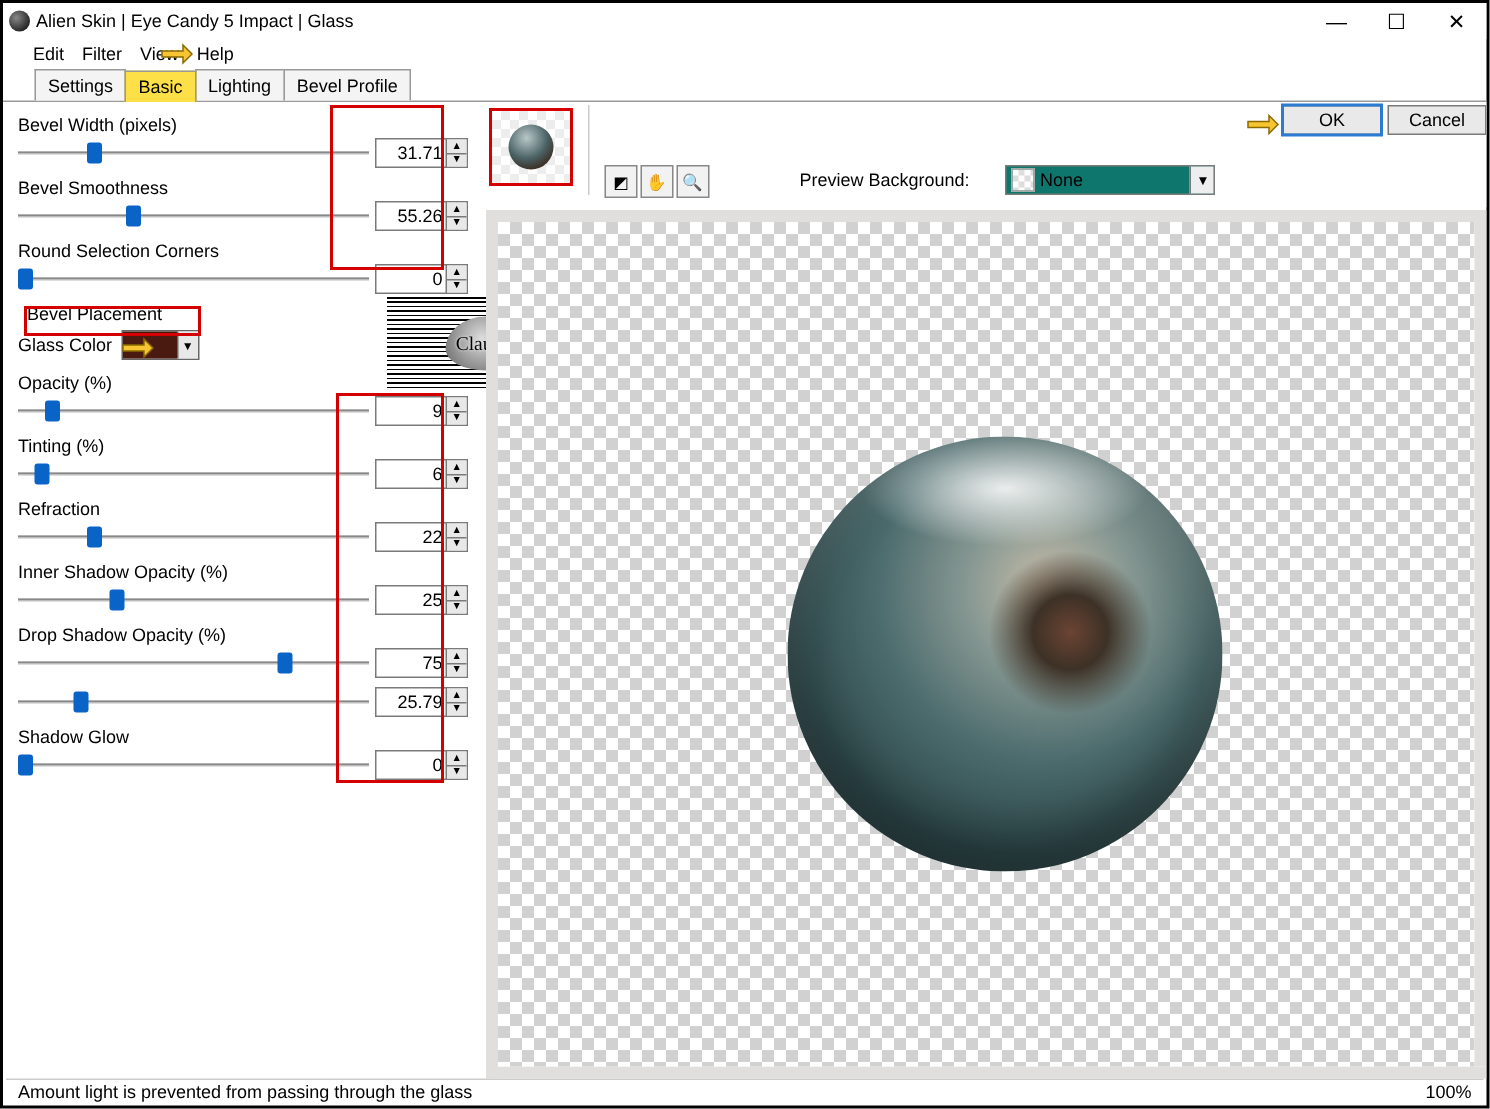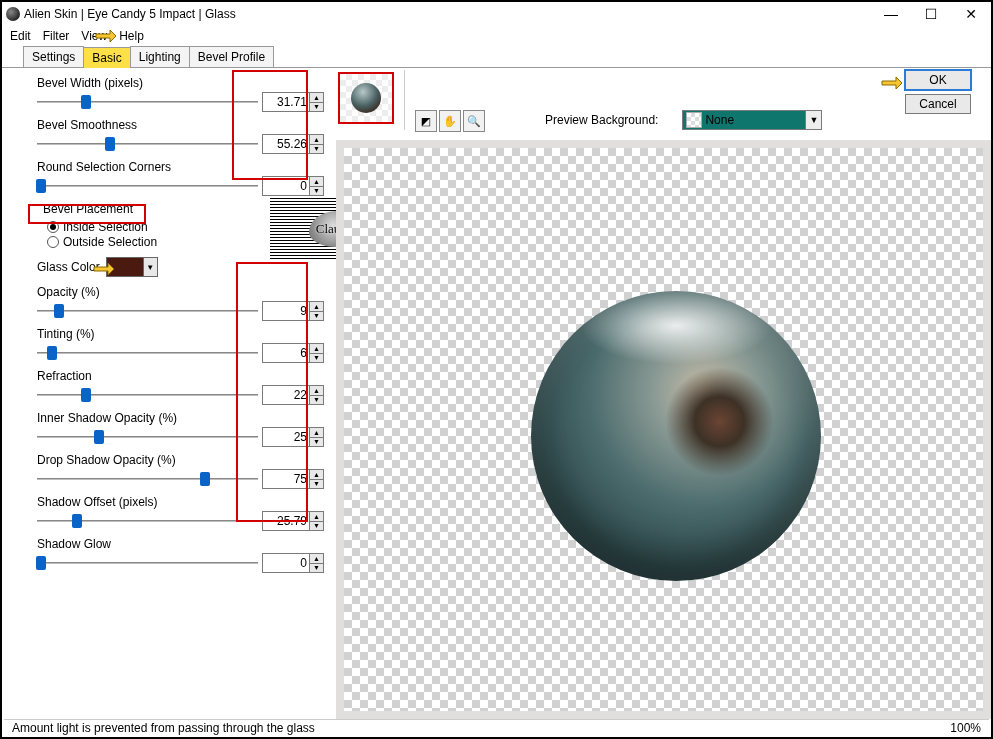--- a/index.html
+++ b/index.html
@@ -2,29 +2,29 @@
 <html><head>
 <meta charset="utf-8">
 <style>
   * { box-sizing: border-box; margin: 0; padding: 0; font-family: "Segoe UI", Tahoma, sans-serif; font-size: 12px; }
   body { background: #fff; width: 993px; height: 739px; border: 2px solid #000; position: relative; overflow: hidden; }
   .titlebar { height: 24px; display: flex; align-items: center; padding-left: 4px; background: #fff; }
   .titlebar .app-icon { width: 14px; height: 14px; background: radial-gradient(circle at 35% 35%, #888, #000); border-radius: 50%; margin-right: 4px; }
   .titlebar .title { flex: 1; font-size: 12px; }
   .winbtns { display: flex; }
   .winbtn { width: 40px; height: 22px; display: flex; align-items: center; justify-content: center; font-size: 14px; }
-  .menubar { height: 20px; display: flex; align-items: center; gap: 12px; padding-left: 8px; position: relative; }
+  .menubar { height: 20px; display: flex; align-items: center; gap: 12px; padding-left: 8px; position: relative; margin-left: 12px; }
   .menubar span { font-size: 12px; }
   .pointer { position: absolute; width: 24px; height: 20px; }
   .pointer svg { width: 24px; height: 20px; }
   .tabrow { height: 22px; display: flex; align-items: flex-end; border-bottom: 1px solid #999; padding-left: 21px; }
   .tab { padding: 3px 8px; border: 1px solid #999; border-bottom: none; margin-right: -1px; background: #f4f4f4; font-size: 12px; }
   .tab.active { background: #fde047; position: relative; top: 1px; }
   .content { display: flex; height: calc(100% - 24px - 20px - 22px - 18px); }
-  .panel-left { width: 320px; padding: 6px 10px 6px 23px; position: relative; margin-left: 12px; }
+  .panel-left { width: 320px; padding: 6px 10px 6px 10px; position: relative; }
   .param { margin: 2px 0 6px 0; }
   .param-label { font-size: 12px; margin-bottom: 2px; display: block; }
   .param-row { display: flex; align-items: center; }
   .slider-area { flex: 1; height: 18px; position: relative; margin-right: 4px; }
   .slider-track { position: absolute; top: 8px; left: 0; right: 0; height: 2px; background: #bdbdbd; border-top: 1px solid #888; }
   .slider-thumb { position: absolute; top: 2px; width: 10px; height: 14px; background: #0a64c8; border-radius: 2px; transform: translateX(-50%); }
   .num-wrap { display: flex; align-items: stretch; }
   .num-input { width: 48px; height: 20px; border: 1px solid #7a7a7a; padding: 0 2px; text-align: right; font-size: 12px; }
   .spin { width: 14px; display: flex; flex-direction: column; border: 1px solid #7a7a7a; border-left: none; }
   .spin div { flex: 1; display: flex; align-items: center; justify-content: center; font-size: 7px; line-height: 1; background: #e8e8e8; }
@@ -46,21 +46,21 @@
   .thumb-rect { width: 56px; height: 52px; border: 2px solid #d40000; display: flex; align-items: center; justify-content: center; background: repeating-conic-gradient(#ededed 0% 25%, #fff 0% 50%) 0 0/12px 12px; margin-top: 2px;}
   .thumb-circle { width: 30px; height: 30px; border-radius: 50%; background: radial-gradient(circle at 40% 30%, #b9c8c9, #4a6264 50%, #3b2a20 80%); }
   .tool-icons { display: flex; gap: 2px; align-self: flex-end; margin-bottom: 4px; }
   .tool-icon { width: 22px; height: 22px; border: 1px solid #888; background: #f2f2f2; display:flex; align-items:center; justify-content:center; font-size:11px;}
   .pvbg { display: flex; align-items: center; gap: 24px; align-self: flex-end; margin-bottom: 6px; margin-left: 50px;}
   .pvbg-label { font-size: 12px; }
   .combo { display: flex; align-items: center; border: 1px solid #7a7a7a; height: 20px; width: 140px; background: #0f766e; }
   .combo .cb-sw { width: 16px; height: 16px; margin: 0 3px; background: repeating-conic-gradient(#ddd 0% 25%, #fff 0% 50%) 0 0/8px 8px; border:1px solid #aaa;}
   .combo .cb-txt { flex: 1; font-size: 12px; }
   .combo .cb-dd { width: 16px; height: 100%; border-left: 1px solid #7a7a7a; display:flex; align-items:center; justify-content:center; font-size:9px; background:#eee;}
-  .btns-right { position: absolute; right: 20px; top: 2px; display: flex; flex-direction: column; gap: 4px; }
+  .btns-right { position: absolute; right: 0; top: 2px; display: flex; flex-direction: row; gap: 4px; }
   .btn { width: 66px; height: 20px; border: 1px solid #7a7a7a; background: #e9e9e9; font-size: 12px; text-align: center; line-height: 18px; position: relative; }
   .btn.focus { outline: 2px solid #2a7bd1; outline-offset: -1px; }
   .prevwrap { flex: 1; margin-top: 2px; border-top: 8px solid #e0dfde; border-left: 8px solid #e0dfde; border-bottom: 8px solid #e0dfde; border-right: 0; position: relative; margin-left: 2px; }
   .prevwrap .scroll-right { position:absolute; right:0; top:0; bottom:0; width:8px; background:#e0dfde;}
   .checker { position: absolute; inset: 0 8px 0 0; background: repeating-conic-gradient(#d1d1d1 0% 25%, #ffffff 0% 50%) 0 0 / 16px 16px; display:flex; align-items:center; justify-content:center;}
   .glass-ball { width: 290px; height: 290px; border-radius: 50%; background:
       radial-gradient(ellipse 55% 22% at 50% 12%, rgba(255,255,255,0.85) 0%, rgba(255,255,255,0.0) 60%),
       radial-gradient(circle at 65% 45%, #6b4434 0%, #3d3126 10%, rgba(0,0,0,0) 22%),
       radial-gradient(circle at 60% 35%, #c9bda8 0%, #8a9a94 20%, #4b6b6d 45%, #2f4a4c 70%, #22343a 100%);
       box-shadow: inset 0 -20px 40px rgba(0,0,0,0.4), inset 0 8px 24px rgba(255,255,255,0.15);
@@ -153,30 +153,20 @@
             <input class="num-input" value="0" style="">
             <div class="spin">
               <div>▲</div>
               <div>▼</div>
             </div>
           </div>
       </div>
     </div>
 
     <div class="section-label">Bevel Placement</div>
-    <div class="radio-group">
-      <div class="radio-row">
-          <span class="radio sel"></span>
-          <span>Inside Selection</span>
-        </div>
-      <div class="radio-row">
-          <span class="radio"></span>
-          <span>Outside Selection</span>
-        </div>
-    </div>
 
     <div class="color-row">
       <span>Glass Color</span>
       <div class="color-swatch">
         <div class="sw"></div>
         <div class="dd">▼</div>
         <div class="pointer" style="position:absolute; left:78px; margin-top:-1px;">
           <svg viewBox="0 0 24 20" width="22" height="18">
               <path d="M2 10 L16 10 L16 6 L22 12 L16 18 L16 14 L2 14 Z" fill="#f6c531" stroke="#8a6a00"></path>
             </svg>
@@ -263,21 +253,20 @@
             <input class="num-input" value="75" style="">
             <div class="spin">
               <div>▲</div>
               <div>▼</div>
             </div>
           </div>
       </div>
     </div>
 
     <div class="param">
-      <span class="param-label">Shadow Offset (pixels)</span>
       <div class="param-row">
         <div class="slider-area">
             <div class="slider-track"></div>
             <div class="slider-thumb" style="left:18%"></div>
           </div>
         <div class="num-wrap">
             <input class="num-input" value="25.79" style="">
             <div class="spin">
               <div>▲</div>
               <div>▼</div>

